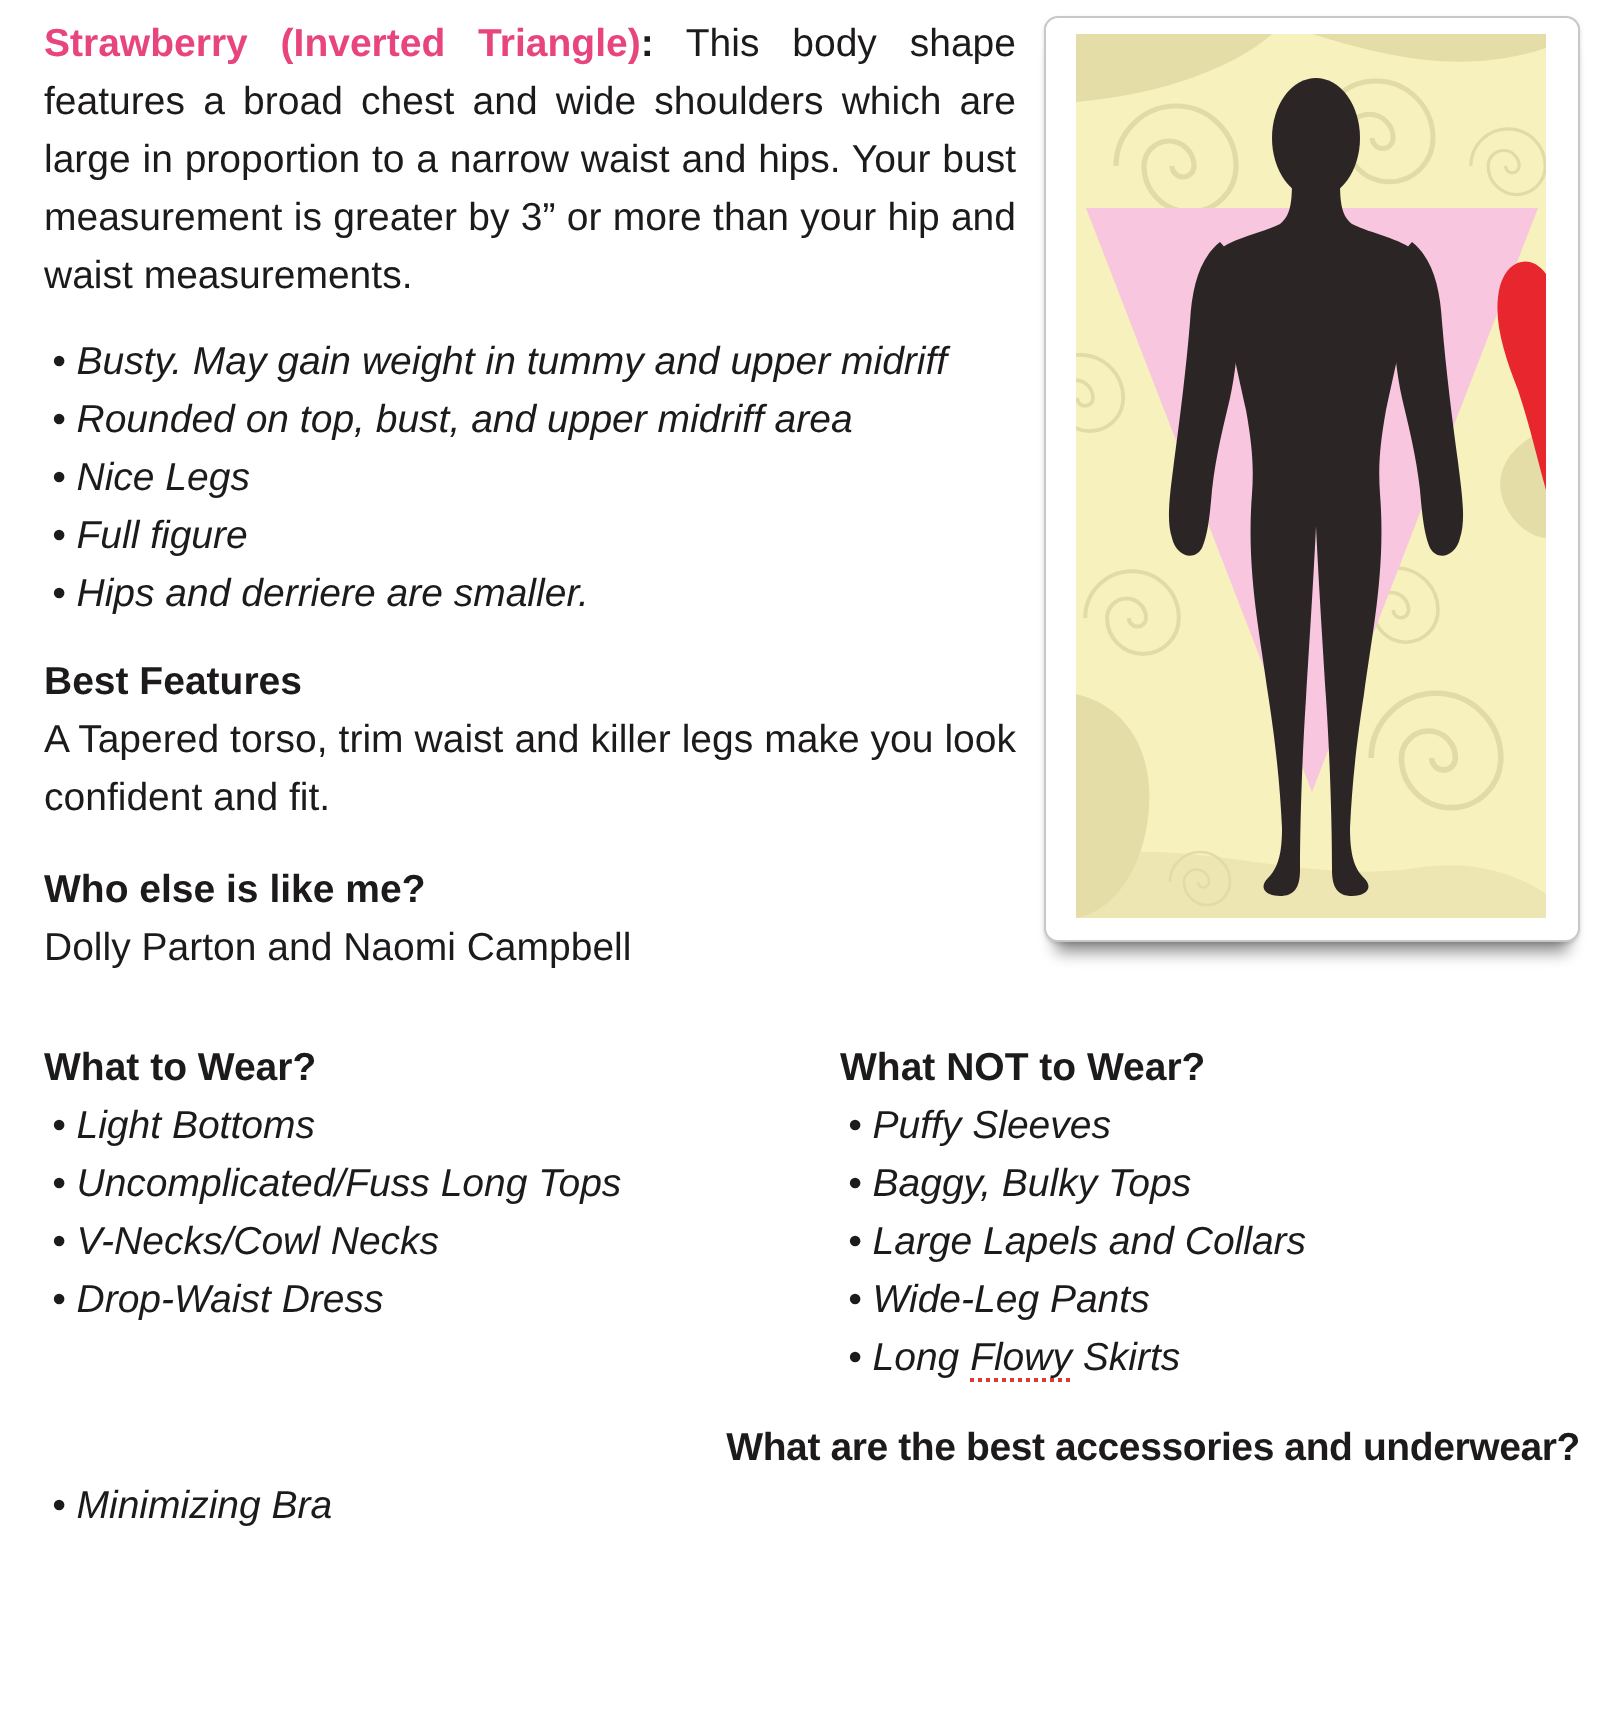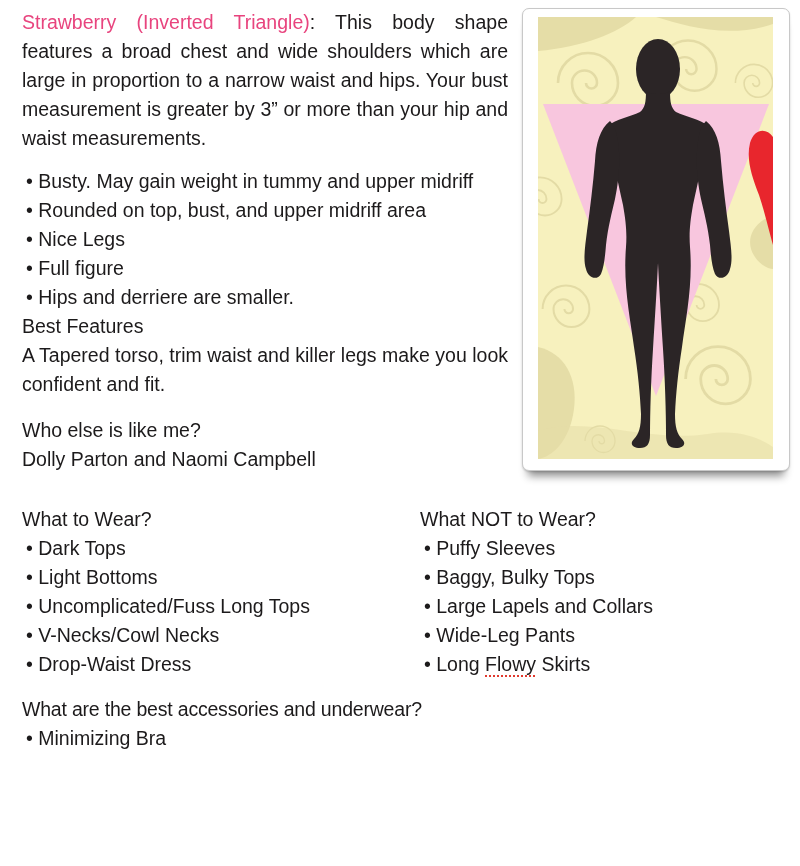--- a/index.html
+++ b/index.html
@@ -9,50 +9,50 @@
   }
   *{margin:0;padding:0;box-sizing:border-box;}
   html,body{background:#ffffff;}
   body{
     width:800px;height:866px;overflow:hidden;
     font-family:"Liberation Sans","DejaVu Sans",sans-serif;
     color:var(--text);
     font-size:19.5px;line-height:29px;
   }
   .page{padding:8px 10px 0 22px;}
-  b,strong,h2{font-weight:normal;}
+  b,strong,h2{font-weight:bold;}
   h2{font-size:19.5px;line-height:29px;}
   .accent{color:var(--accent);}
   .justify{text-align:justify;}
 
   
   .card{
     float:right;width:268px;height:463px;
     margin:0 0 10px 14px;
     background:#ffffff;border:1px solid var(--card-border);border-radius:7px;
     padding:8px 17px 13px 15px;
     box-shadow:0 11px 8px -6px rgba(0,0,0,.45), 0 1px 2px rgba(0,0,0,.15);
   }
   .card svg{display:block;width:235px;height:442px;}
 
   
-  ul{list-style:none;}
+  ul{list-style:none;font-style:italic;}
   li{padding-left:17px;text-indent:-13px;line-height:29px;}
   li::before{content:"\2022\00a0";}
   .traits{margin-top:14px;}
   .traits li{text-align:justify;}
-  .section-bf{}
+  .section-bf{margin-top:15px;}
   .section-who{margin-top:17px;}
 
   .columns{display:flex;margin-top:31px;}
   .col-left{width:398px;flex:0 0 398px;}
   .col-right{flex:1;}
 
   .accessories{margin-top:16px;}
-  .accessories h2{text-align:left;letter-spacing:-0.2px;}
+  .accessories h2{text-align:right;letter-spacing:-0.2px;}
   .misspell{
     text-decoration:underline dotted #e0392e;
     text-decoration-thickness:2px;
     text-underline-offset:4px;
   }
 </style>
 </head>
 <body>
 
 <main class="page">
@@ -150,21 +150,20 @@
 
   <section class="section-who">
     <h2>Who else is like me?</h2>
     <p>Dolly Parton and Naomi Campbell</p>
   </section>
 
   <div class="columns">
     <section class="col-left">
       <h2>What to Wear?</h2>
       <ul>
-        <li>Dark Tops</li>
         <li>Light Bottoms</li>
         <li>Uncomplicated/Fuss Long Tops</li>
         <li>V-Necks/Cowl Necks</li>
         <li>Drop-Waist Dress</li>
       </ul>
     </section>
     <section class="col-right">
       <h2>What NOT to Wear?</h2>
       <ul>
         <li>Puffy Sleeves</li>

